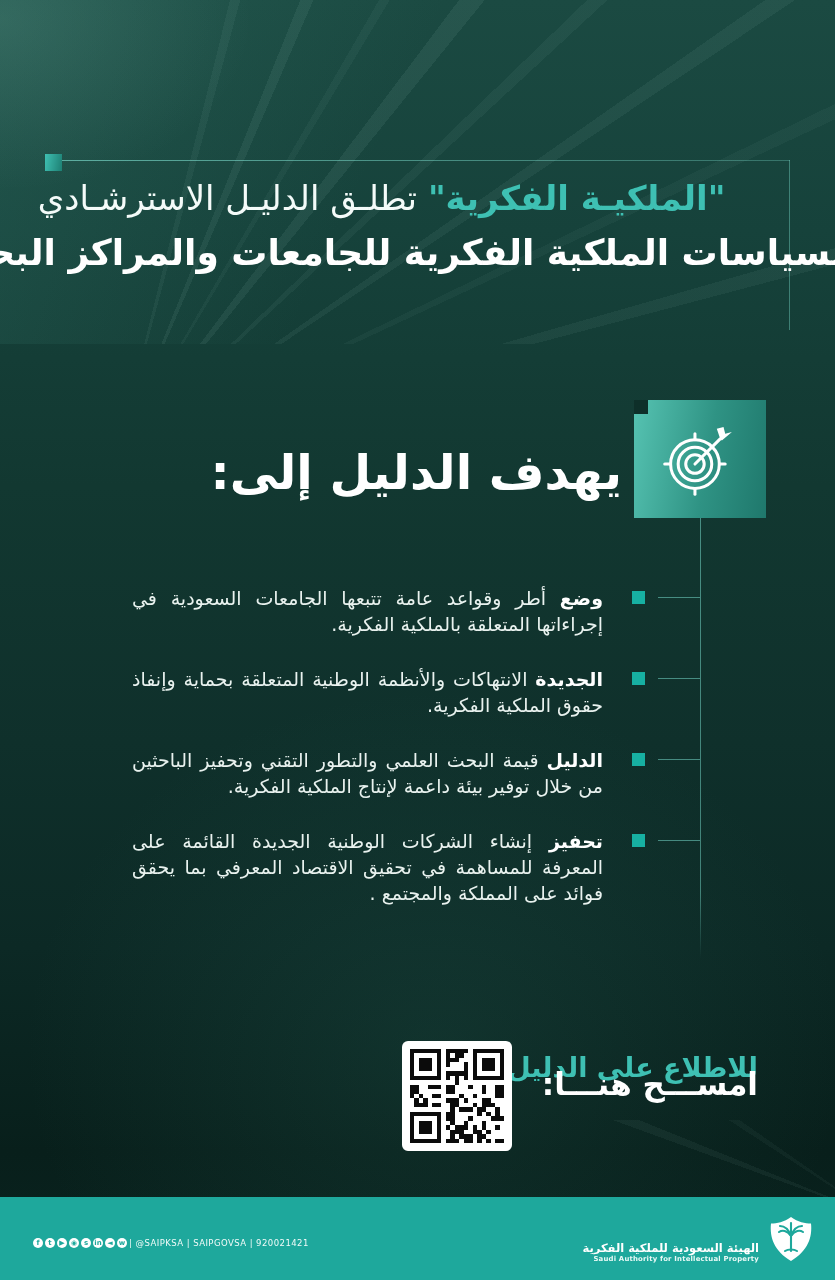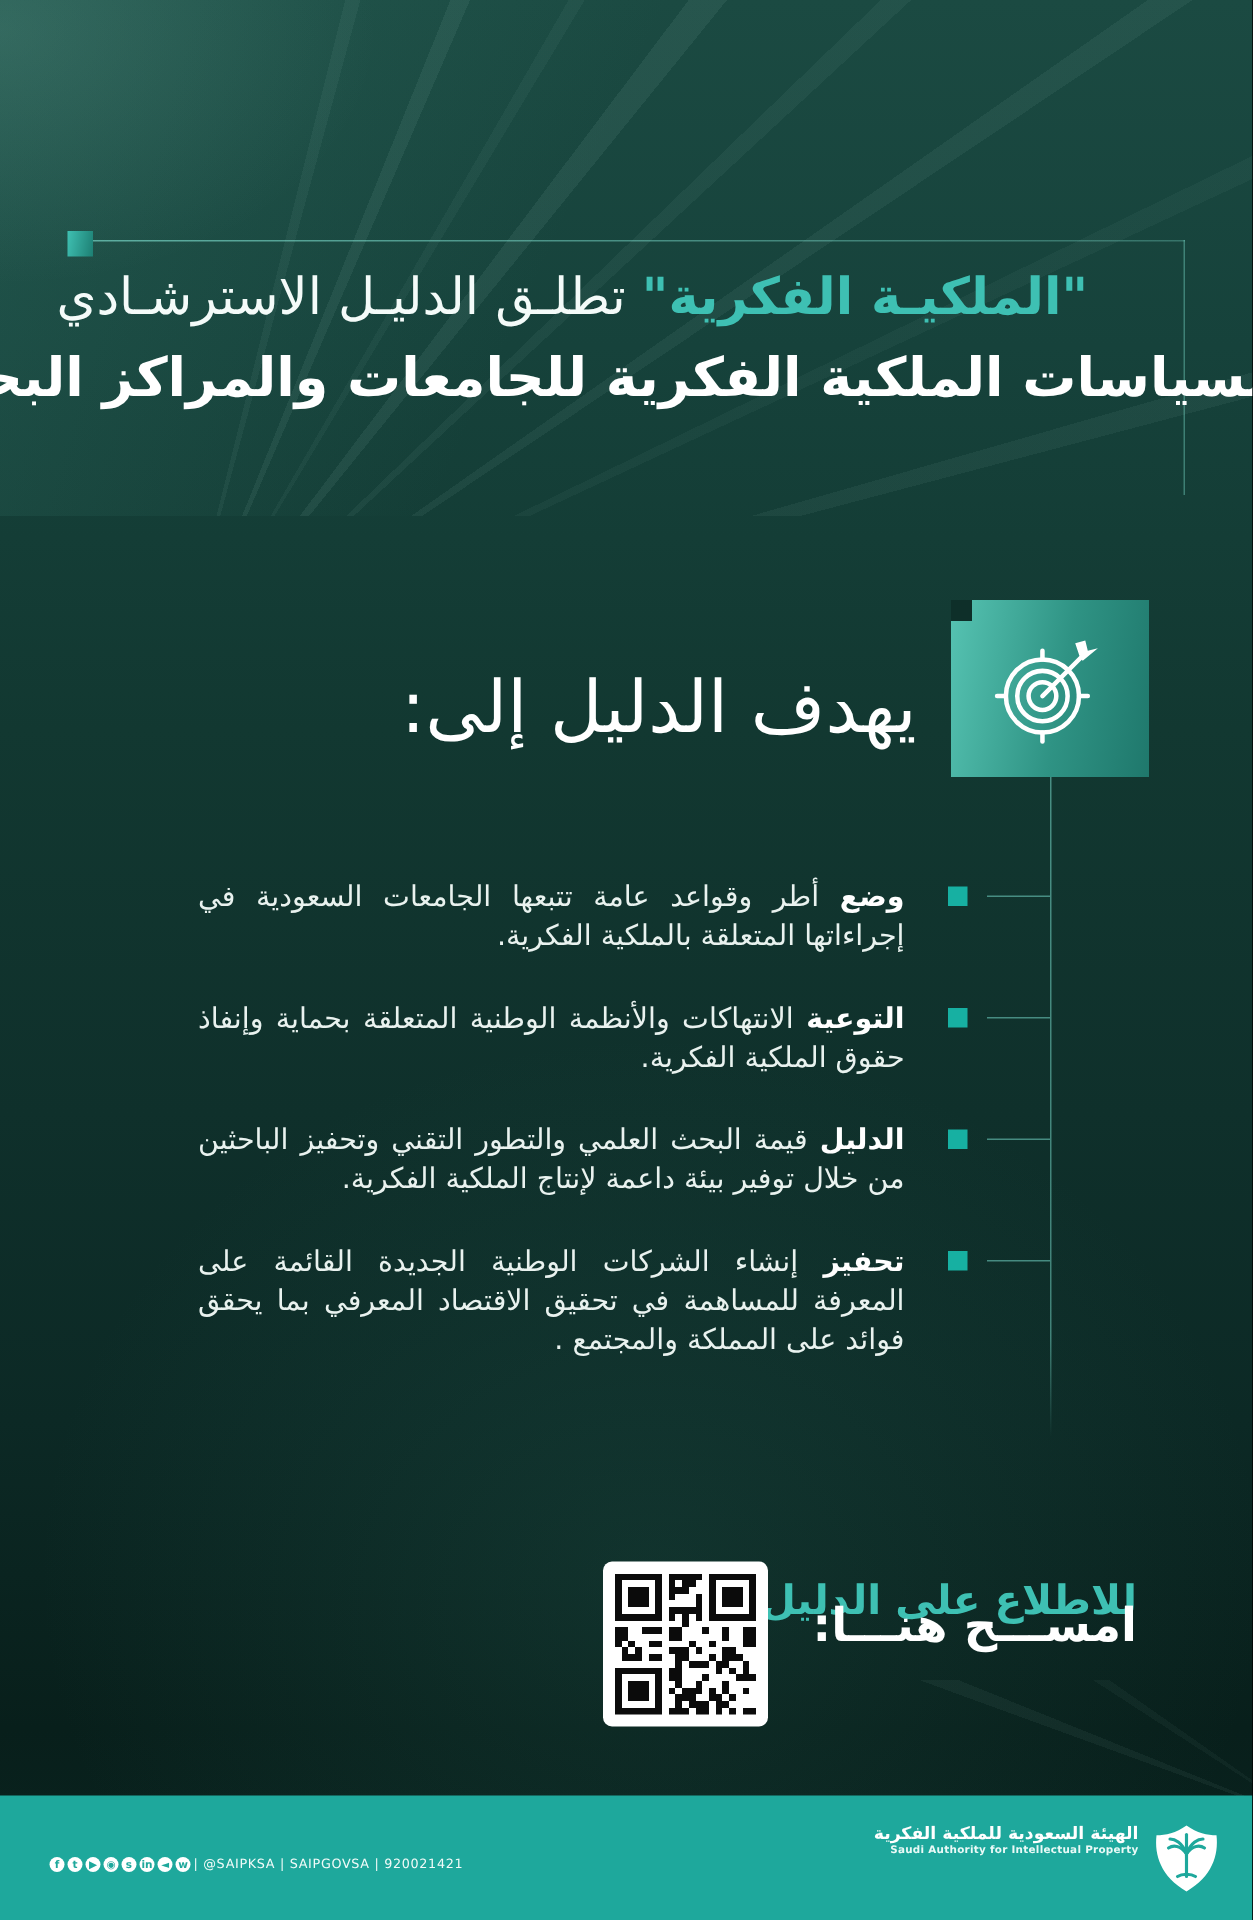--- a/index.html
+++ b/index.html
@@ -44,22 +44,22 @@
   .hdr-square{ position:absolute; left:45px; top:154px; width:17px; height:17px;
     background:linear-gradient(100deg,#3fc0b2,#1d7f73); }
   
   .hdr-titles{ position:absolute; left:0; top:178px; width:835px; text-align:center; direction:rtl; }
   .hdr-t1{ font-size:34px; font-weight:500; letter-spacing:0; transform:translateX(-36px); color:#f4fbf9; white-space:nowrap; }
   .hdr-t1 .accent{ color:#3ec0b3; font-weight:800; }
   .hdr-t2{ margin-top:14px; font-size:36px; font-weight:800; transform:translateX(10px); color:#ffffff; white-space:nowrap; }
   .divider{ position:absolute; left:0; top:329px; width:835px; height:10px;
     background:linear-gradient(90deg,#58cab8 0%,#3aab9c 40%,#27datrash 0) , linear-gradient(90deg,#58cab8 0%,#35a394 45%,#1f8478 100%); }
   
-  .goal-heading{ position:absolute; right:224px; top:444px; direction:rtl;
-    font-size:48px; font-weight:400; color:#ffffff; white-space:nowrap; }
+  .goal-heading{ position:absolute; right:213px; top:444px; direction:rtl;
+    font-size:48px; font-weight:700; color:#ffffff; white-space:nowrap; }
   .icon-box{ position:absolute; left:634px; top:400px; width:132px; height:118px;
     background:linear-gradient(100deg,#56c3b2 0%,#2f9384 55%,#1f786c 100%);
     display:flex; align-items:center; justify-content:center; }
   .icon-box .notch{ position:absolute; left:0; top:0; width:14px; height:14px; background:#0e2f29; }
   .timeline{ position:absolute; left:700px; top:518px; width:1px; height:440px;
     background:linear-gradient(180deg, rgba(116,215,200,.55) 0%, rgba(116,215,200,.50) 85%, rgba(116,215,200,0) 100%); }
   
   .bullets{ position:absolute; left:132px; top:566px; width:471px; direction:rtl;margin-top:19px; }
   .bullet{ position:relative; margin-bottom:29px; font-size:19px; line-height:26px;
     color:#e9f2ef; text-align:justify; font-weight:400; }
@@ -75,21 +75,21 @@
     background:#ffffff; border-radius:6px; padding:8px; }
   .qr-box svg{ display:block; width:94px; height:94px; }
   
   .footer{ position:absolute; left:0; top:1197px; width:835px; height:83px; background:#1ea89c;
     display:flex; align-items:center; justify-content:space-between; padding:0 20px 0 33px; }
   .social{ display:flex; align-items:center; gap:2px; margin-top:8px; }
   .sicon{ width:10px; height:10px; border-radius:50%; background:#ffffff; color:#1ea89c;
     font-size:7px; font-weight:800; line-height:10px; text-align:center; display:inline-block; overflow:hidden; }
   .handles{ margin-right:2px; margin-left:0; padding-right:5px; font-size:8.5px; font-weight:400;
     color:#f2fbf9; letter-spacing:.45px; white-space:nowrap; }
-  .logo{ display:flex; align-items:flex-start; gap:8px; }
+  .logo{ display:flex; align-items:flex-end; gap:8px; }
   .logo-text{ text-align:right; direction:rtl; }
   .logo-ar{ font-size:11.5px; font-weight:800; color:#ffffff; direction:rtl; }
   .logo-en{ font-size:6.9px; font-weight:700; color:#eafaf7; letter-spacing:.2px; direction:ltr; }
   .emblem{ width:48px; height:48px; }
 </style>
 </head>
 <body>
 
 <div class="poster">
 
@@ -128,21 +128,21 @@
 
   <div class="bullets">
     <div class="bullet">
       <span class="marker"></span>
       <span class="connector"></span>
       <b>وضع</b><span> أطر وقواعد عامة تتبعها الجامعات السعودية في إجراءاتها المتعلقة بالملكية الفكرية.</span>
     </div>
     <div class="bullet">
       <span class="marker"></span>
       <span class="connector"></span>
-      <b>التوعية</b><span> الانتهاكات والأنظمة الوطنية المتعلقة بحماية وإنفاذ حقوق الملكية الفكرية.</span>
+      <b>الجديدة</b><span> الانتهاكات والأنظمة الوطنية المتعلقة بحماية وإنفاذ حقوق الملكية الفكرية.</span>
     </div>
     <div class="bullet">
       <span class="marker"></span>
       <span class="connector"></span>
       <b>الدليل</b><span> قيمة البحث العلمي والتطور التقني وتحفيز الباحثين من خلال توفير بيئة داعمة لإنتاج الملكية الفكرية.</span>
     </div>
     <div class="bullet">
       <span class="marker"></span>
       <span class="connector"></span>
       <b>تحفيز</b><span> إنشاء الشركات الوطنية الجديدة القائمة على المعرفة للمساهمة في تحقيق الاقتصاد المعرفي بما يحقق فوائد على المملكة والمجتمع .</span>

